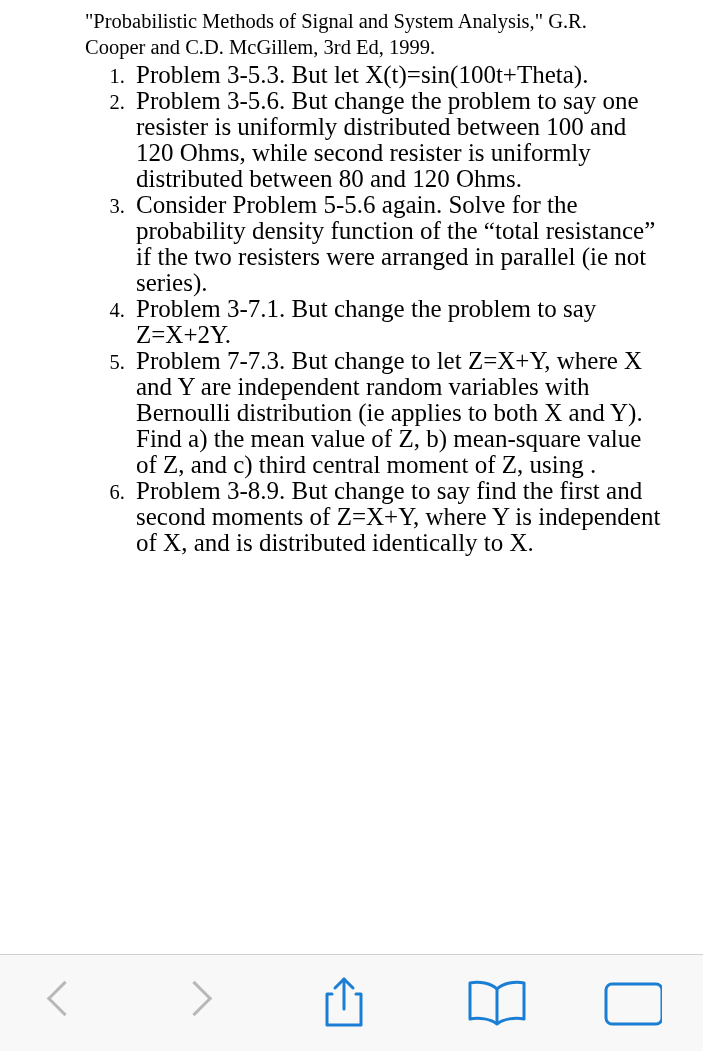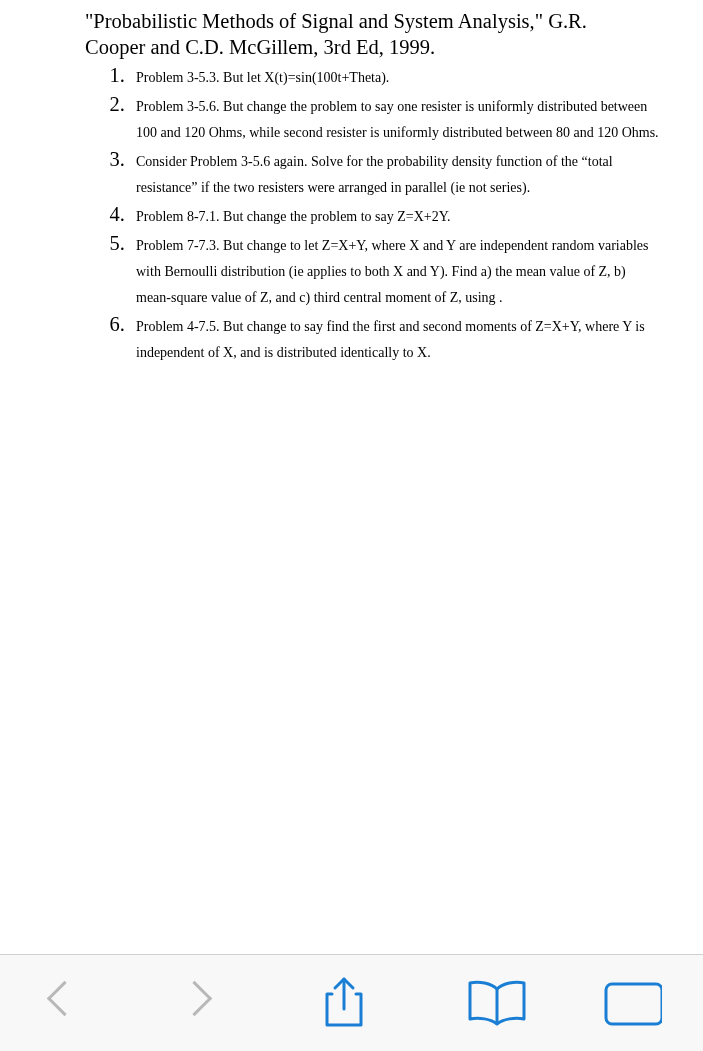--- a/index.html
+++ b/index.html
@@ -40,21 +40,21 @@
     font-size: 20.5px;
     line-height: 26px;
     margin: 0 0 0 0;
     max-width: 560px;
   }
 
   ol.problem-list {
     margin: 2px 0 0 0;
     padding-left: 45px;
     list-style-type: decimal;
-    font-size: 14px;
+    font-size: 25px;
     line-height: 26px;
   }
 
   ol.problem-list > li {
     margin: 0 0 0 0;
     padding-left: 6px;
     max-width: 540px;
   }
 
   ol.problem-list > li::marker {
@@ -119,24 +119,24 @@
 
 <div class="page">
 
   <div class="content">
 
     <p class="intro">"Probabilistic Methods of Signal and System Analysis," G.R. Cooper and C.D. McGillem, 3rd Ed, 1999.</p>
 
     <ol class="problem-list">
       <li>Problem 3-5.3.  But let X(t)=sin(100t+Theta).</li>
       <li>Problem 3-5.6. But change the problem to say one resister is uniformly distributed between 100 and 120 Ohms, while second resister is uniformly distributed between 80 and 120 Ohms.</li>
-      <li>Consider Problem 3-5.6 again. Solve for the probability density function of the “total resistance” if the two resisters were arranged in parallel (ie not series).</li>
-      <li>Problem 8-7.1. But change the problem to say Z=X+2Y.</li>
+      <li>Consider Problem 5-5.6 again. Solve for the probability density function of the “total resistance” if the two resisters were arranged in parallel (ie not series).</li>
+      <li>Problem 3-7.1. But change the problem to say Z=X+2Y.</li>
       <li>Problem 7-7.3.  But change to let Z=X+Y, where X and Y are independent random variables with Bernoulli distribution (ie applies to both X and Y).  Find a) the mean value of Z, b) mean-square value of Z, and c) third central moment of Z, using .</li>
-      <li>Problem 4-7.5. But change to say find the first and second moments of Z=X+Y, where Y is independent of X, and is distributed identically to X.</li>
+      <li>Problem 3-8.9. But change to say find the first and second moments of Z=X+Y, where Y is independent of X, and is distributed identically to X.</li>
     </ol>
 
   </div>
 
   <div class="toolbar">
 
     <div class="tb-slot slot-back">
       <span class="chev left"></span>
     </div>
 

